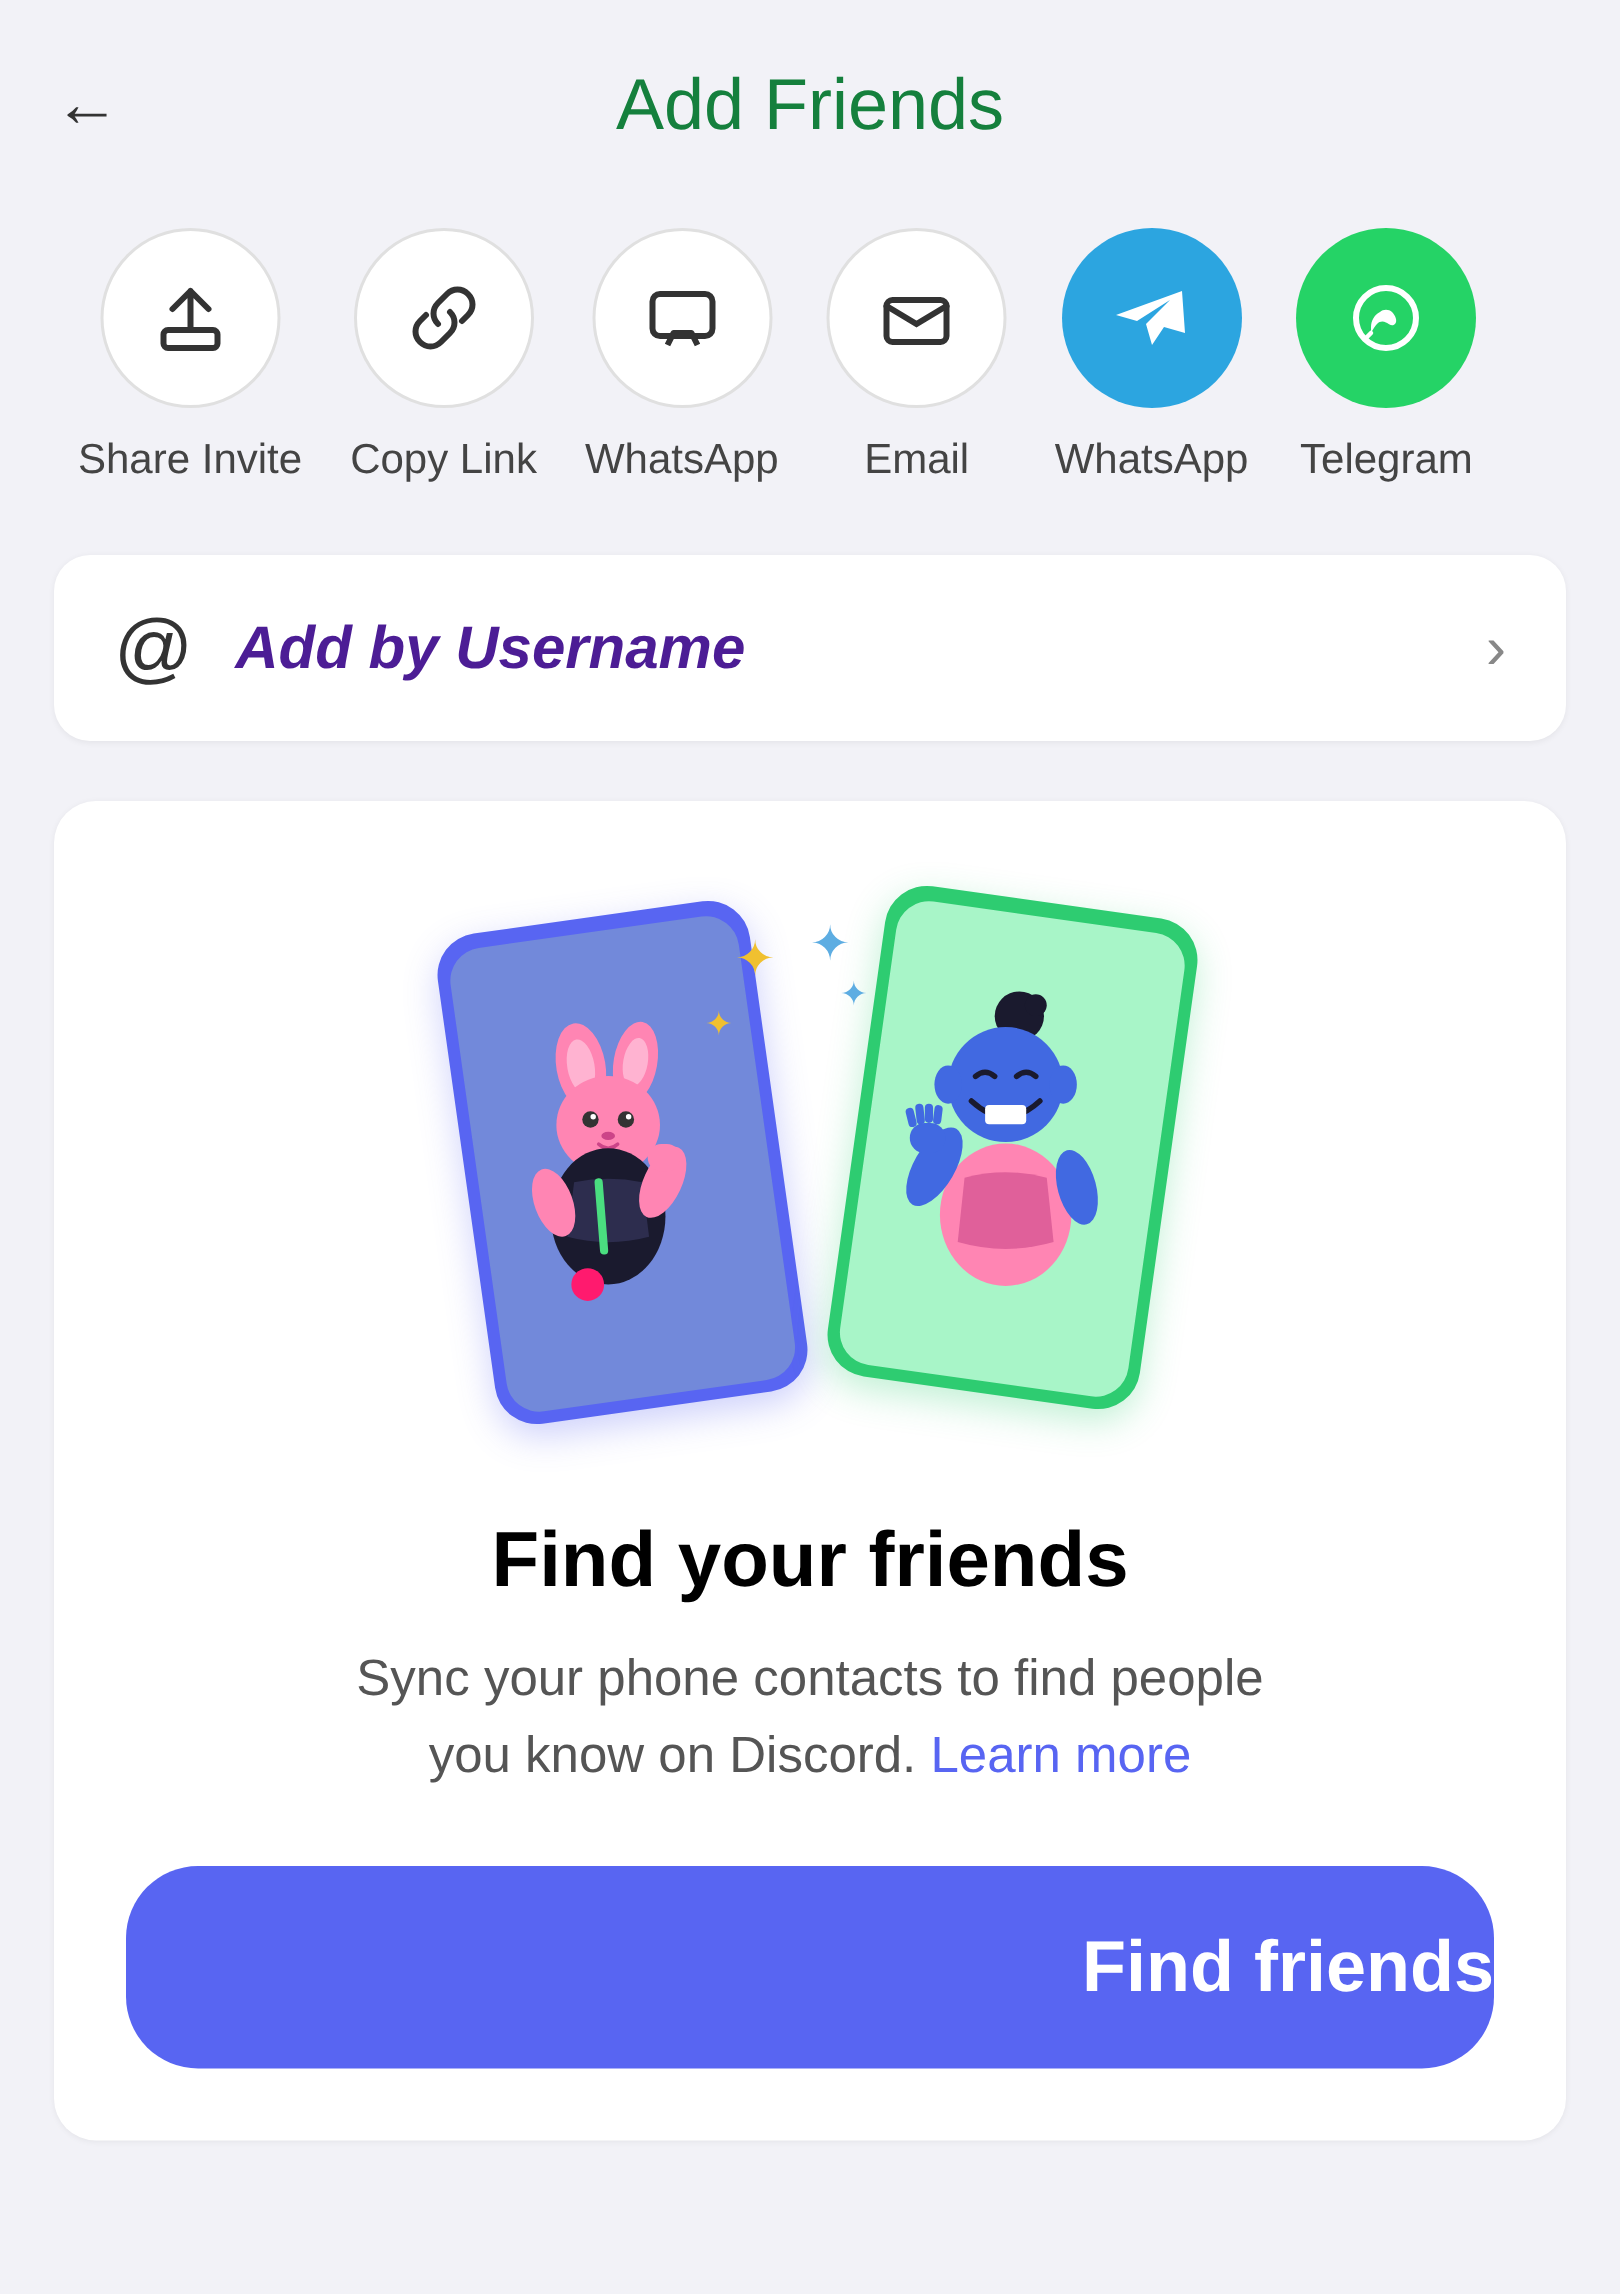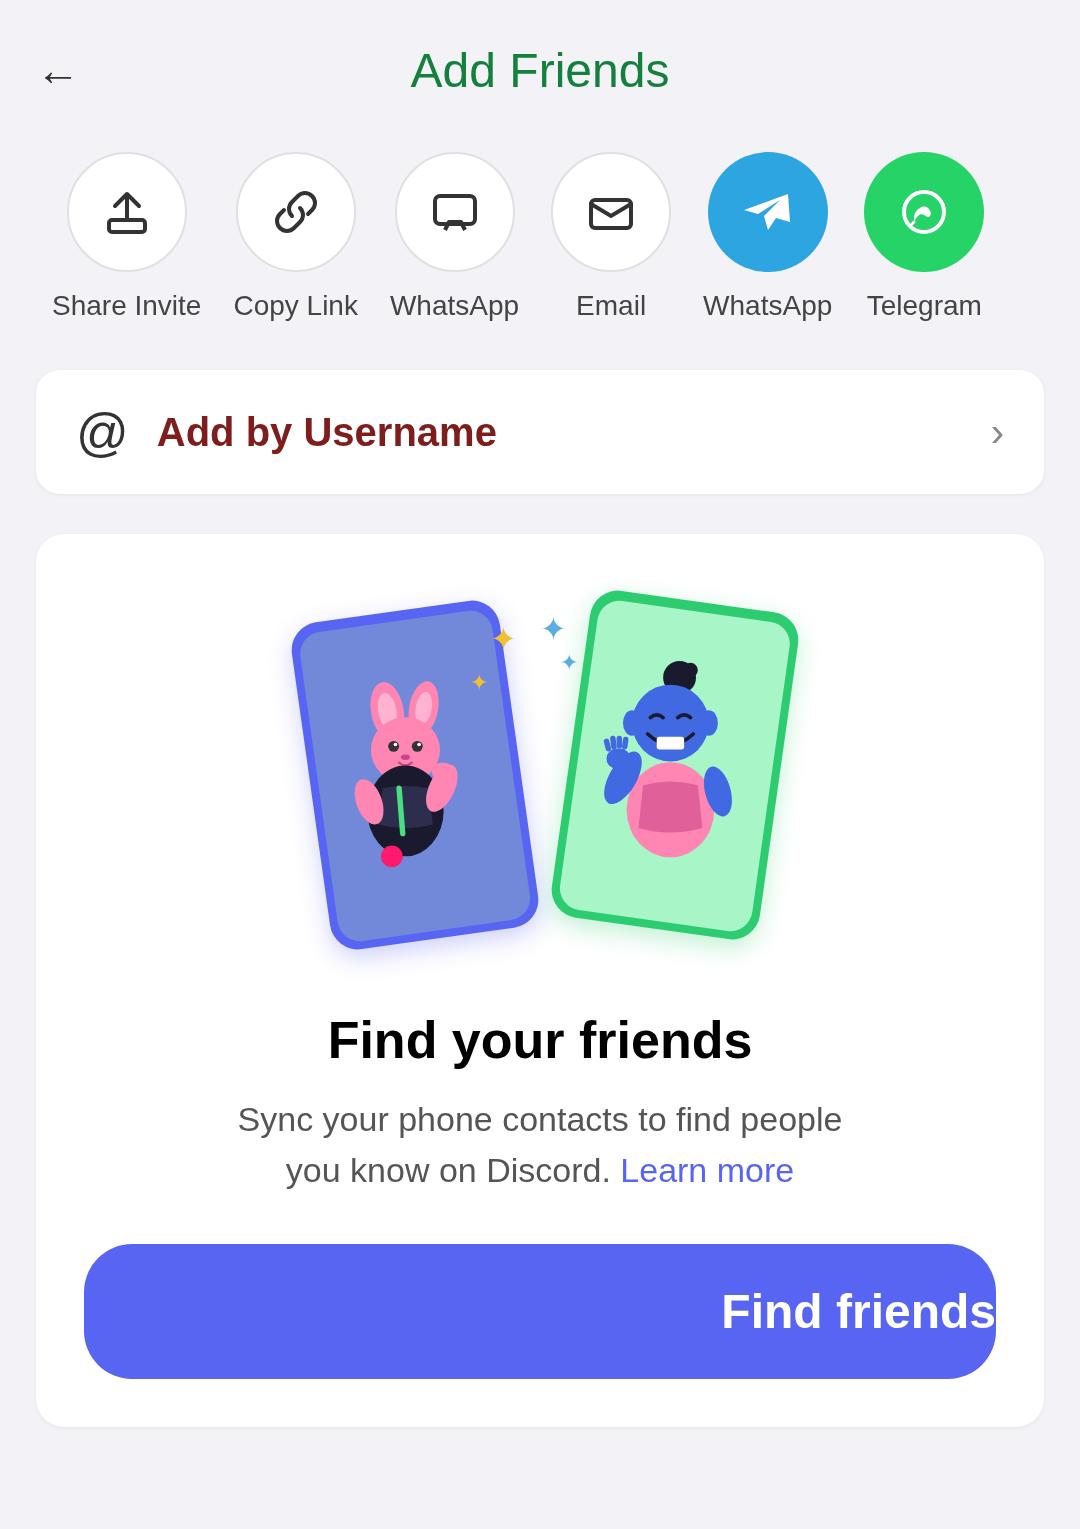--- a/index.html
+++ b/index.html
@@ -100,21 +100,22 @@
     }
     .at-symbol {
       font-size: 52px;
       color: #333;
       font-weight: 400;
       line-height: 1;
     }
     .add-username-text {
       font-size: 40px;
       font-weight: 700;
-      color: #7f1d1d;
+      color: #4c1d95;
+      font-style: italic;
     }
     .chevron-right {
       font-size: 40px;
       color: #888;
     }
 
     
     .find-friends-card {
       margin: 40px 36px 0;
       background: #fff;

